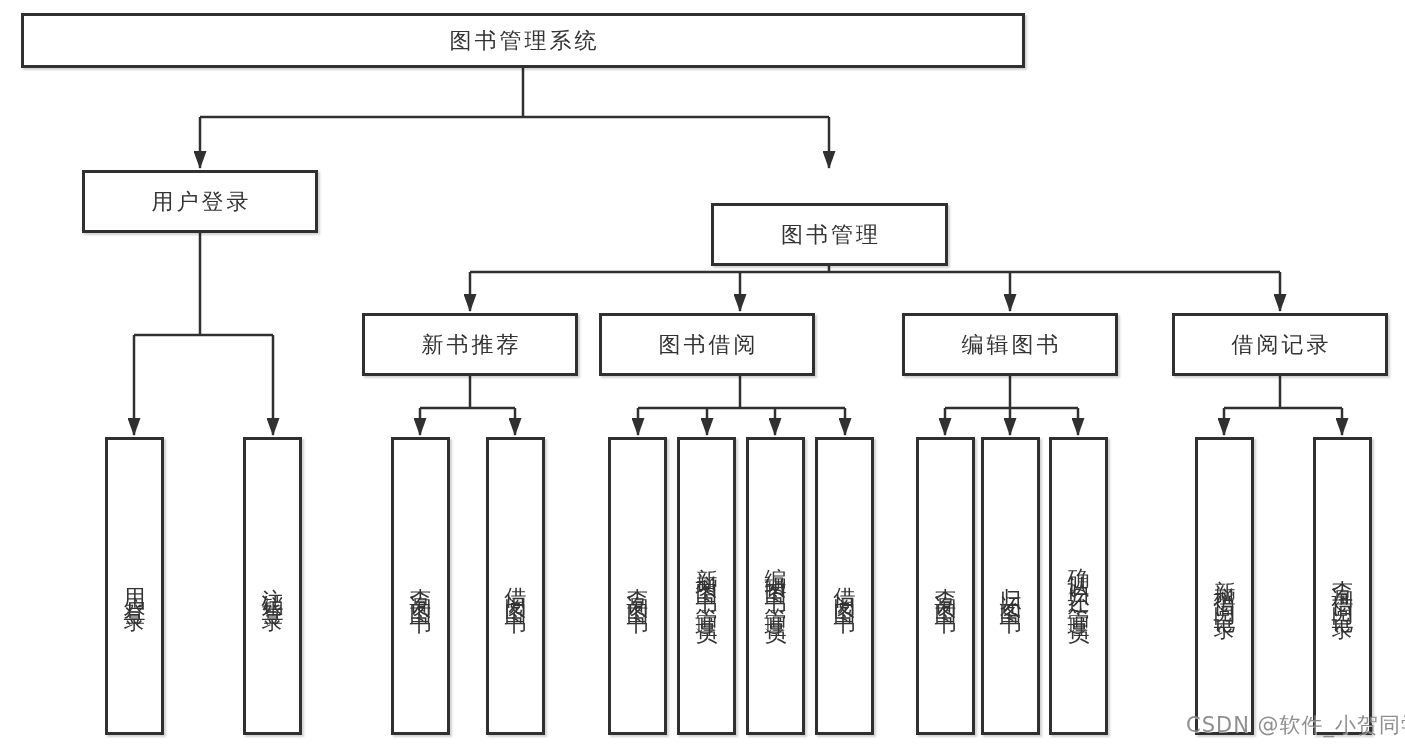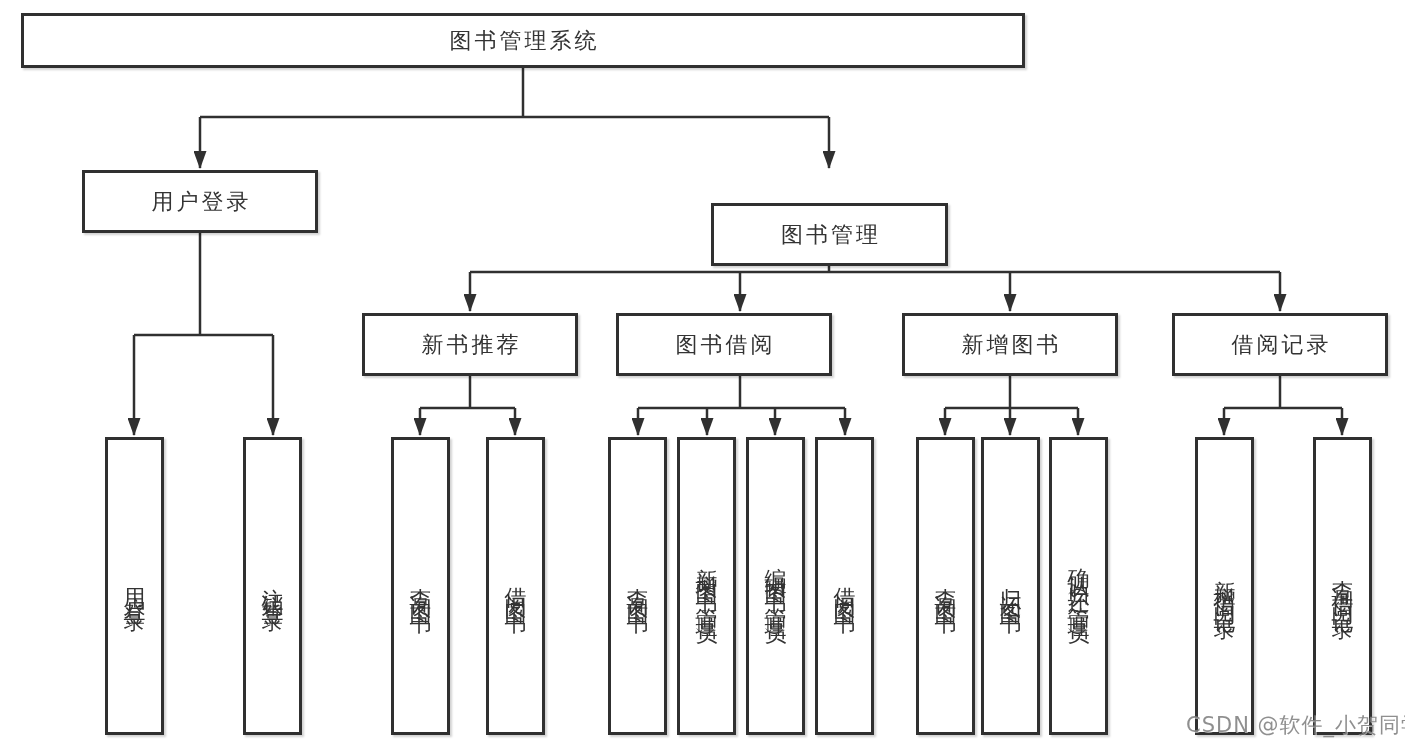--- a/index.html
+++ b/index.html
@@ -46,21 +46,21 @@
     text-indent: 0;
   }
   
   #root      { left: 21px;   top: 13px;  width: 1004px; height: 55px; }
   
   #n-ulogin  { left: 82px;   top: 170px; width: 236px;  height: 63px; }
   #n-bmgmt   { left: 711px;  top: 170px; width: 237px;  height: 63px; margin-top: 33px; }
   
   .l3 { top: 313px; height: 63px; width: 216px; }
   #n-newrec  { left: 362px;  }
-  #n-bborrow { left: 616px;  }
+  #n-bborrow { left: 599px;  }
   #n-curbor  { left: 902px;  }
   #n-borrec  { left: 1172px; }
   
   .l4 { top: 437px; height: 298px; width: 59px; }
   #n-ul-login   { left: 105px;  }
   #n-ul-logout  { left: 243px;  }
   #n-nr-query   { left: 391px;  }
   #n-nr-borrow  { left: 486px;  }
   #n-bb-query   { left: 608px;  }
   #n-bb-add     { left: 677px;  }
@@ -150,21 +150,21 @@
     <span>图书管理</span>
   </div>
 
   <div id="n-newrec" class="box l3">
     <span>新书推荐</span>
   </div>
   <div id="n-bborrow" class="box l3">
     <span>图书借阅</span>
   </div>
   <div id="n-curbor" class="box l3">
-    <span>新增图书</span>
+    <span>编辑图书</span>
   </div>
   <div id="n-borrec" class="box l3">
     <span>借阅记录</span>
   </div>
 
   <div id="n-ul-login" class="box l4 vbox">
     <span class="vlabel">用户登录</span>
   </div>
   <div id="n-ul-logout" class="box l4 vbox">
     <span class="vlabel">注销登录</span>

